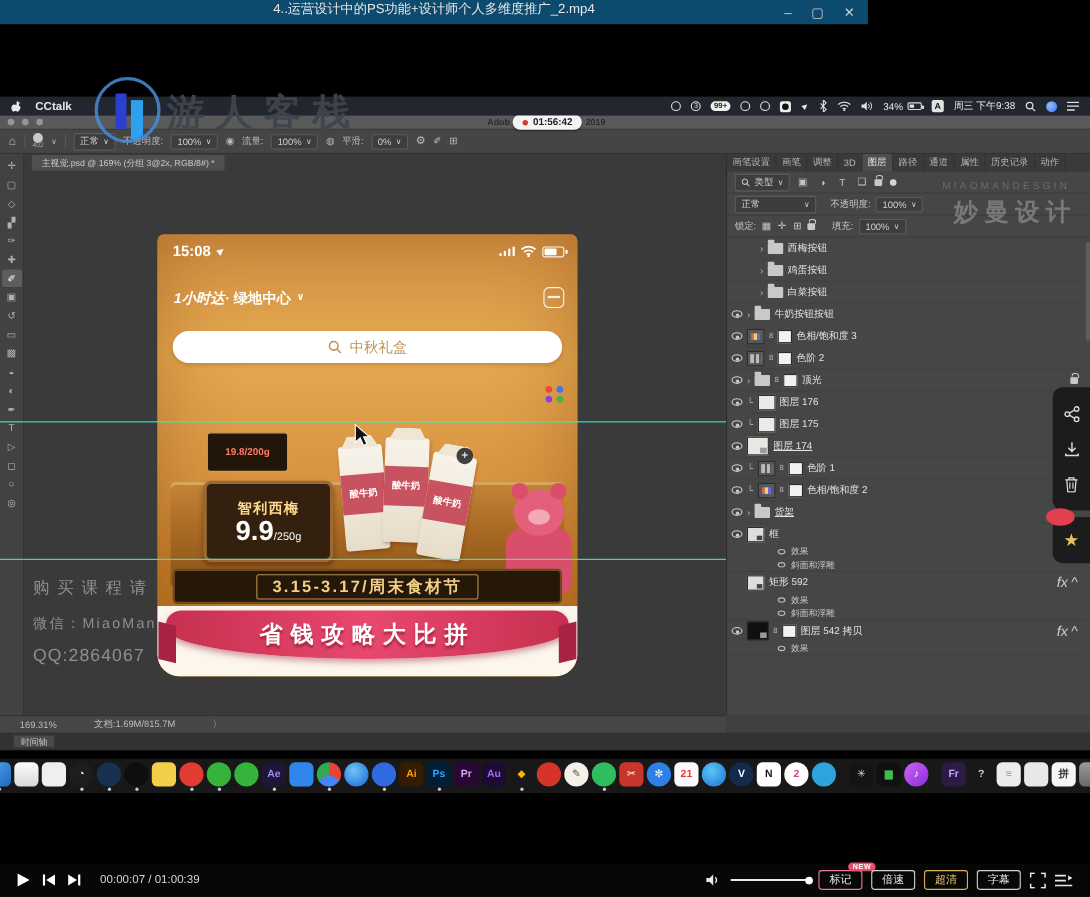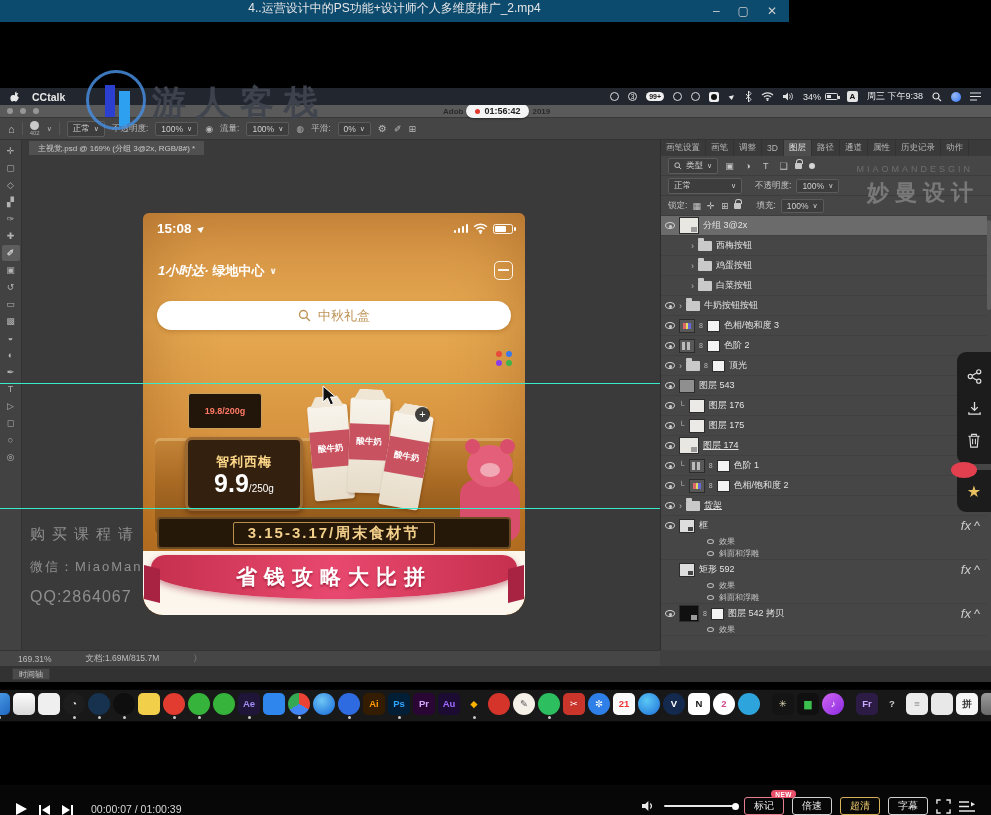--- a/index.html
+++ b/index.html
@@ -241,21 +241,21 @@
   .dock-item{width:23px;display:flex;flex-direction:column;align-items:center}
   .dock-item.sep{margin-left:9px}
   .dock-ic{width:22px;height:22px;border-radius:5px;display:flex;align-items:center;
     justify-content:center;overflow:hidden}
   .dock-ic.circle{border-radius:50%}
   .dock-ic b{font-size:9.5px;font-weight:bold;line-height:1}
   .dock-dot{width:3px;height:3px;border-radius:50%;background:#c9c9c9;margin-top:1px}
 
   
   #player{position:absolute;left:0;top:785px;width:991px;height:30px;background:#070707;
-    display:flex;align-items:flex-end;padding:0 16px;gap:12px;z-index:80}
+    display:flex;align-items:center;padding:0 16px;gap:12px;z-index:80}
   .play-tri{width:0;height:0;border-left:11px solid #fff;border-top:6.5px solid transparent;
     border-bottom:6.5px solid transparent}
   .skip{display:flex;align-items:center;gap:1px}
   .skip .bar{width:2px;height:10px;background:#fff}
   .skip .tri-l{width:0;height:0;border-right:8px solid #fff;border-top:5px solid transparent;border-bottom:5px solid transparent}
   .skip .tri-r{width:0;height:0;border-left:8px solid #fff;border-top:5px solid transparent;border-bottom:5px solid transparent}
   #ptime{font-size:10.5px;color:#d8d8d8;margin-left:6px}
   #vol-group{margin-left:auto;display:flex;align-items:center;gap:8px}
   #vol-line{width:72px;height:2px;background:#e8e8e8;border-radius:1px;position:relative}
   #vol-line::after{content:"";position:absolute;right:-3px;top:-2.5px;width:7px;height:7px;border-radius:50%;background:#fff}
@@ -599,38 +599,20 @@
       <span class="padlock"></span>
       <span style="margin-left:10px">填充:</span>
       <span class="opt-box">
         <span>100%</span>
           <span style="font-size:7px">∨</span>
       </span>
     </div>
 
     <div id="layers">
 
-        <div class="layer-row selected">
-          <div class="lrow-top">
-            <span class="eye"></span>
-            <span class="lrow-main">
-
-              <span class="lthumb k-group"></span>
-
-              <span class="lname">分组 3@2x</span>
-            </span>
-            <span class="lrow-right">
-              
-              
-            </span>
-          </div>
-          <div class="subs">
-            
-          </div>
-        </div>
 
         <div class="layer-row">
           <div class="lrow-top">
             <span class="eye" style="visibility: hidden;"></span>
             <span class="lrow-main ind">
               <span class="expander">›</span>
 
               <span class="lthumb k-folder"></span>
 
               <span class="lname">西梅按钮</span>
@@ -759,38 +741,20 @@
             <span class="lrow-right">
               <span class="padlock"></span>
 
             </span>
           </div>
           <div class="subs">
             
           </div>
         </div>
 
-        <div class="layer-row">
-          <div class="lrow-top">
-            <span class="eye"></span>
-            <span class="lrow-main">
-
-              <span class="lthumb k-thumb k-gray"></span>
-
-              <span class="lname">图层 543</span>
-            </span>
-            <span class="lrow-right">
-              <span class="padlock"></span>
-
-            </span>
-          </div>
-          <div class="subs">
-            
-          </div>
-        </div>
 
         <div class="layer-row">
           <div class="lrow-top">
             <span class="eye"></span>
             <span class="lrow-main">
 
               <span class="clip">└</span>
               <span class="lthumb k-thumb"></span>
 
               <span class="lname">图层 176</span>

